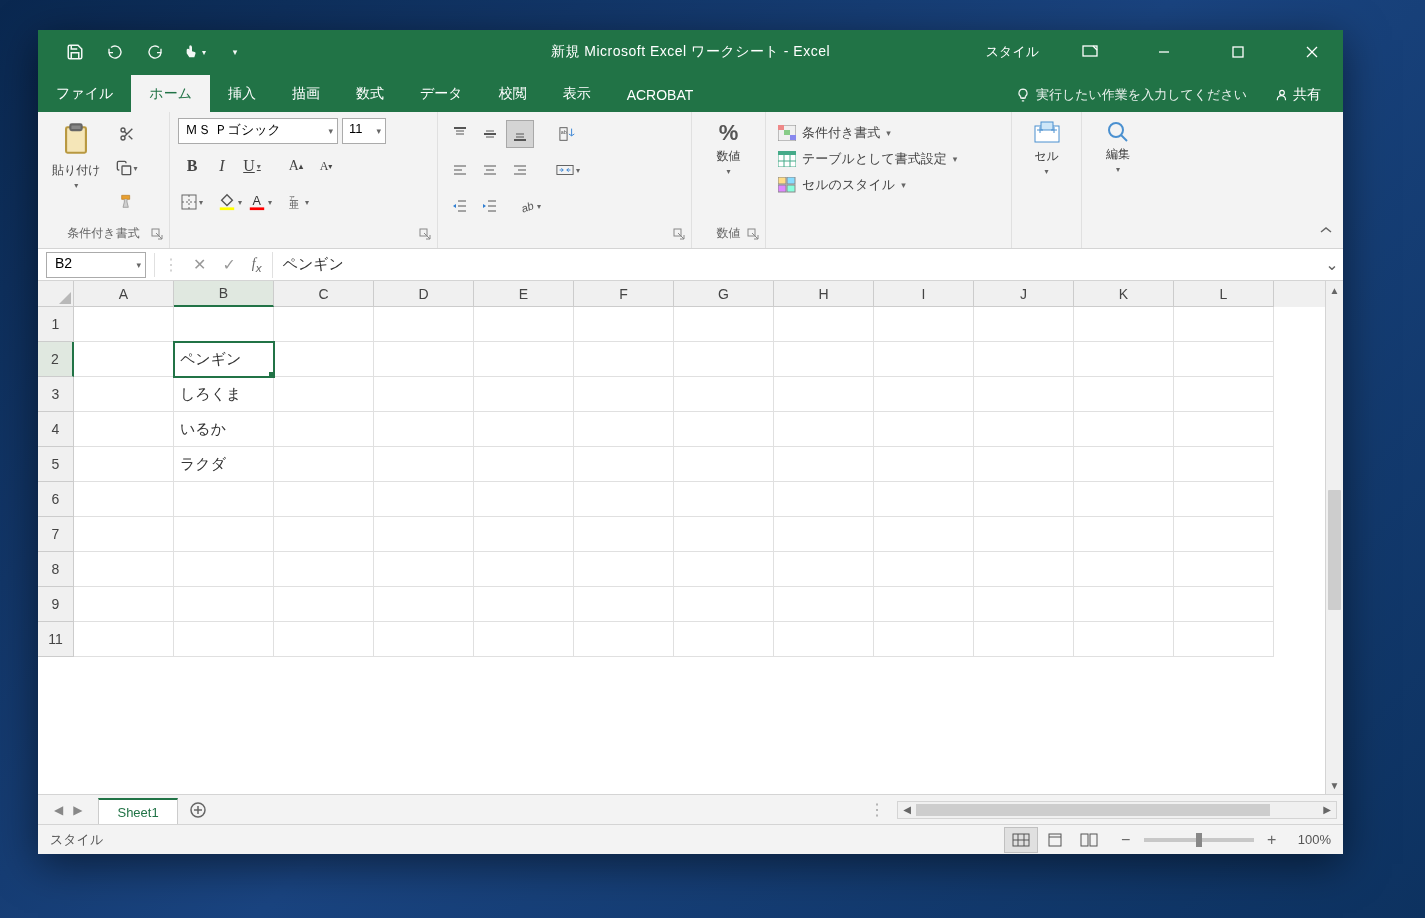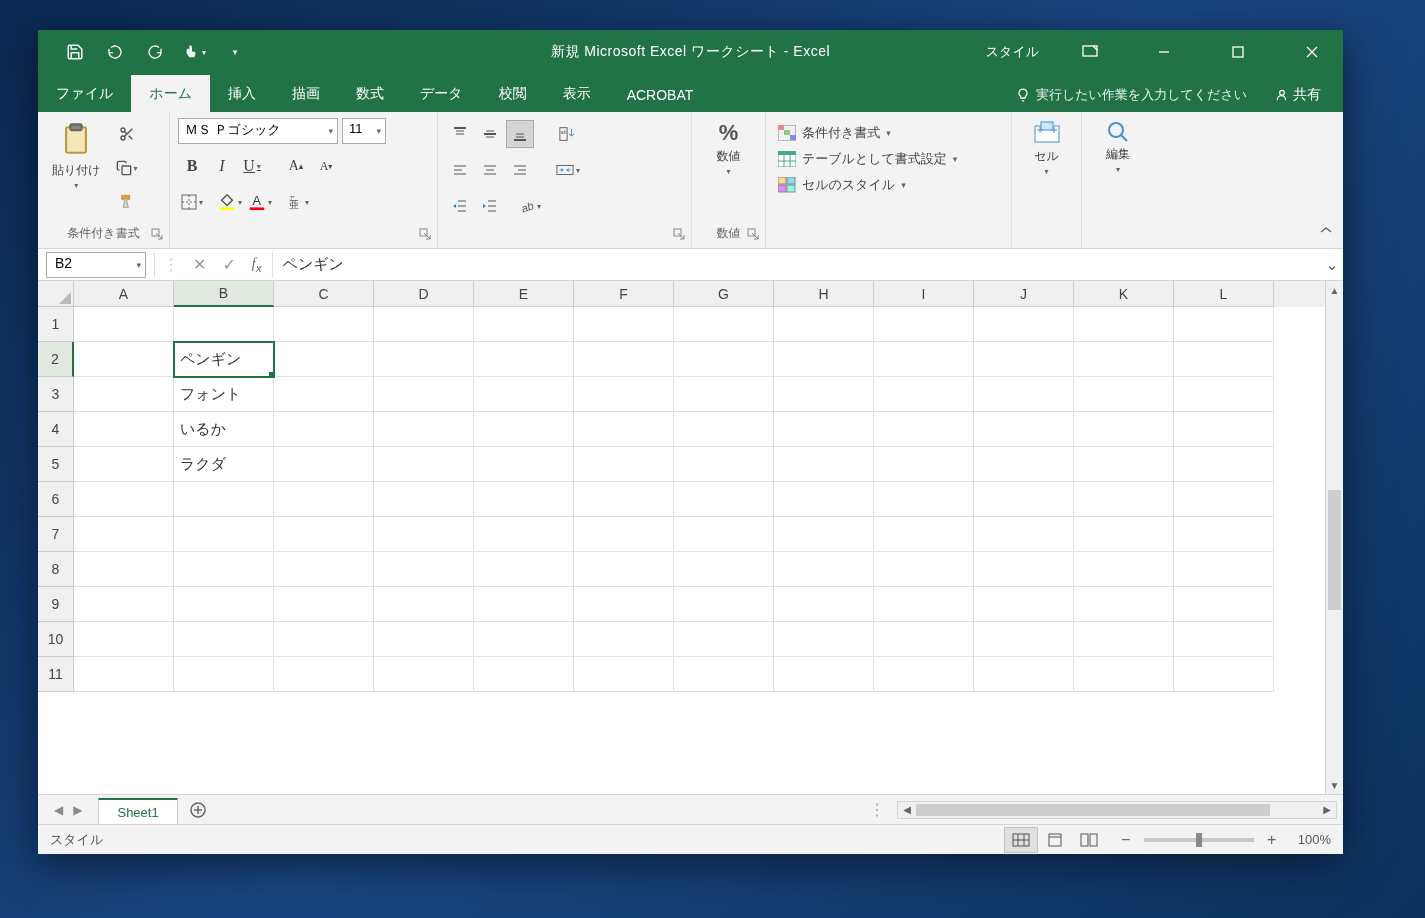--- a/index.html
+++ b/index.html
@@ -518,21 +518,21 @@
             <div class="cell" style="width: 100px;"></div>
             <div class="cell" style="width: 100px;"></div>
             <div class="cell" style="width: 100px;"></div>
             <div class="cell" style="width: 100px;"></div>
             <div class="cell" style="width: 100px;"></div>
             <div class="cell" style="width: 100px;"></div>
           </div>
           <div class="grow">
             <div class="row-h">3</div>
             <div class="cell" style="width: 100px;"></div>
-            <div class="cell" style="width: 100px;">フォント</div>
+            <div class="cell" style="width: 100px;">しろくま</div>
             <div class="cell" style="width: 100px;"></div>
             <div class="cell" style="width: 100px;"></div>
             <div class="cell" style="width: 100px;"></div>
             <div class="cell" style="width: 100px;"></div>
             <div class="cell" style="width: 100px;"></div>
             <div class="cell" style="width: 100px;"></div>
             <div class="cell" style="width: 100px;"></div>
             <div class="cell" style="width: 100px;"></div>
             <div class="cell" style="width: 100px;"></div>
             <div class="cell" style="width: 100px;"></div>
@@ -607,35 +607,20 @@
             <div class="cell" style="width: 100px;"></div>
             <div class="cell" style="width: 100px;"></div>
             <div class="cell" style="width: 100px;"></div>
             <div class="cell" style="width: 100px;"></div>
             <div class="cell" style="width: 100px;"></div>
             <div class="cell" style="width: 100px;"></div>
             <div class="cell" style="width: 100px;"></div>
           </div>
           <div class="grow">
             <div class="row-h">9</div>
-            <div class="cell" style="width: 100px;"></div>
-            <div class="cell" style="width: 100px;"></div>
-            <div class="cell" style="width: 100px;"></div>
-            <div class="cell" style="width: 100px;"></div>
-            <div class="cell" style="width: 100px;"></div>
-            <div class="cell" style="width: 100px;"></div>
-            <div class="cell" style="width: 100px;"></div>
-            <div class="cell" style="width: 100px;"></div>
-            <div class="cell" style="width: 100px;"></div>
-            <div class="cell" style="width: 100px;"></div>
-            <div class="cell" style="width: 100px;"></div>
-            <div class="cell" style="width: 100px;"></div>
-          </div>
-          <div class="grow">
-            <div class="row-h">10</div>
             <div class="cell" style="width: 100px;"></div>
             <div class="cell" style="width: 100px;"></div>
             <div class="cell" style="width: 100px;"></div>
             <div class="cell" style="width: 100px;"></div>
             <div class="cell" style="width: 100px;"></div>
             <div class="cell" style="width: 100px;"></div>
             <div class="cell" style="width: 100px;"></div>
             <div class="cell" style="width: 100px;"></div>
             <div class="cell" style="width: 100px;"></div>
             <div class="cell" style="width: 100px;"></div>

